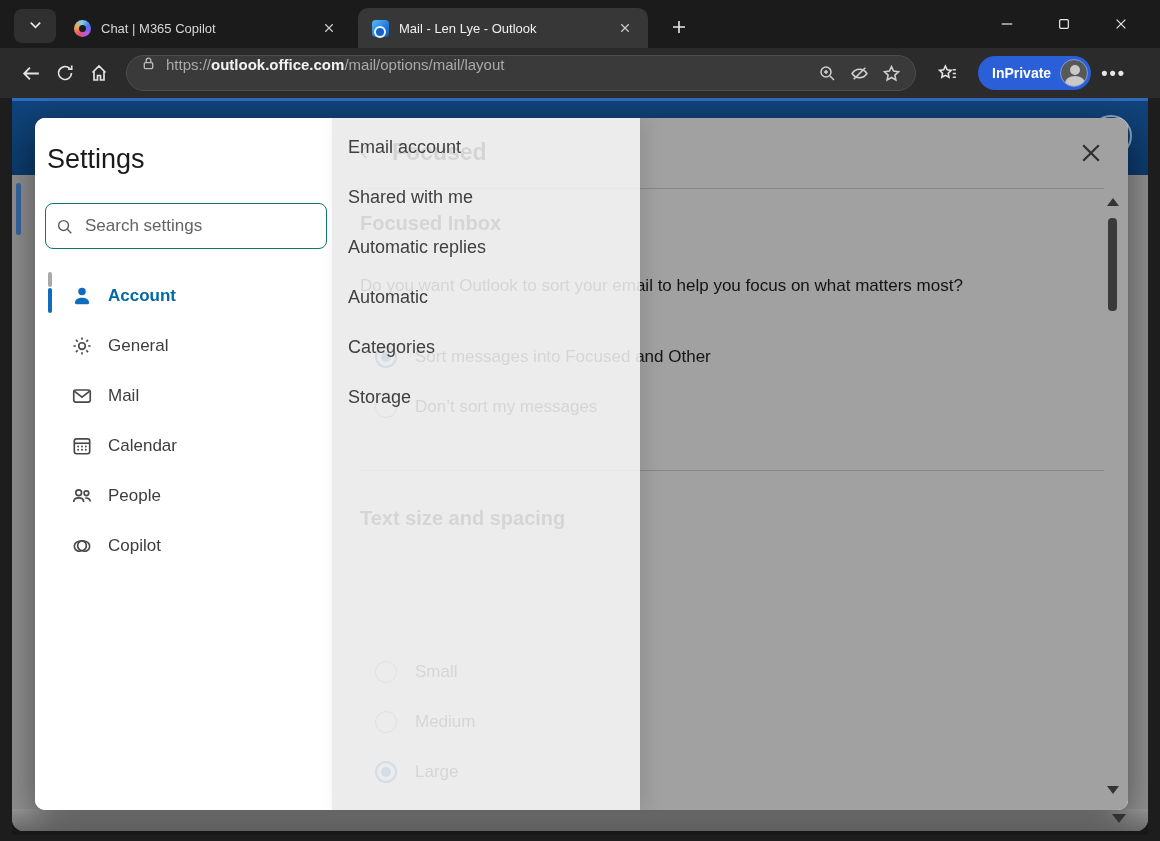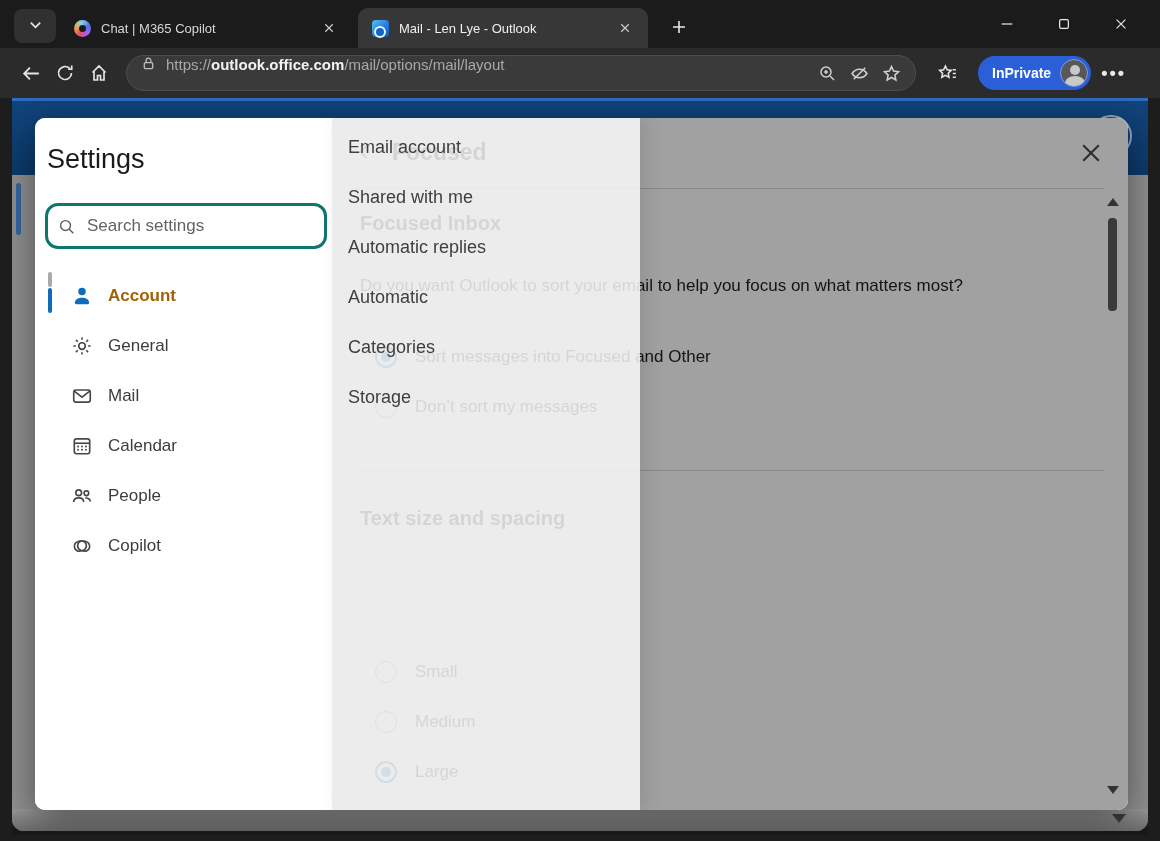--- a/index.html
+++ b/index.html
@@ -45,29 +45,29 @@
   .behind-header{position:absolute;left:0;top:0;width:100%;height:77px;background:linear-gradient(180deg,#2e6cbf 0,#2e6cbf 3px,#11447c 3px,#0c3a6b 100%);}
   .behind-avatar{position:absolute;left:1078px;top:17px;width:42px;height:42px;border-radius:50%;border:2px solid rgba(255,255,255,.55);}
   .behind-railsel{position:absolute;left:4px;top:85px;width:5px;height:52px;border-radius:3px;background:#35659f;}
   .behind-bottom{position:absolute;left:0;bottom:0;width:100%;height:22px;background:linear-gradient(180deg,#979797,#6c6c6c);}
   .behind-downarrow{position:absolute;left:1100px;top:716px;width:0;height:0;border-left:7px solid transparent;border-right:7px solid transparent;border-top:9px solid #3c3c3c;}
 
   
   .dialog{position:absolute;left:23px;top:20px;width:1093px;height:692px;background:#fff;border-radius:10px;box-shadow:0 10px 36px rgba(0,0,0,.45);overflow:hidden;}
   .sidebar{position:absolute;left:0;top:0;width:297px;height:100%;background:#fff;}
   .s-title{position:absolute;left:12px;top:26px;font-size:27px;font-weight:400;color:#1a1a1a;}
-  .searchbox{position:absolute;left:10px;top:85px;width:282px;height:46px;border:3px solid #0f766e;border-radius:13px;background:#fff;display:flex;align-items:center;padding:0 10px;}
+  .searchbox{position:absolute;left:10px;top:85px;width:282px;height:46px;border:1px solid #0f766e;border-radius:8px;background:#fff;display:flex;align-items:center;padding:0 10px;}
   .searchbox svg{color:#5c5c5c;flex:none;}
   .searchbox input{border:0;outline:0;flex:1;margin-left:10px;font-size:17px;color:#333;background:transparent;}
   .searchbox input::placeholder{color:#636363;}
   .nav{position:absolute;left:0;top:153px;width:100%;}
   .navitem{height:50px;display:flex;align-items:center;padding-left:35px;color:#3d3d3d;font-size:17px;cursor:pointer;}
   .navitem .nicon{width:24px;height:24px;display:flex;align-items:center;justify-content:center;color:#484848;flex:none;}
   .navitem .nlabel{margin-left:14px;}
-  .navitem.sel{color:#a16207;font-weight:700;}
+  .navitem.sel{color:#0369a1;font-weight:700;}
   .navitem.sel .nicon{color:#0f6cbd;}
   .selbar-gray{position:absolute;left:13px;top:154px;width:4px;height:15px;border-radius:2px;background:#a9a9a9;}
   .selbar-blue{position:absolute;left:13px;top:170px;width:4px;height:25px;border-radius:2px;background:#0f6cbd;}
 
   .content{position:absolute;left:297px;top:0;width:796px;height:692px;background:#fff;}
   .backchev{position:absolute;left:22px;top:24px;color:#3b3b3b;}
   .pg-title{position:absolute;left:60px;top:21px;font-size:23px;font-weight:700;color:#1a1a1a;}
   .divider{position:absolute;left:24px;width:748px;height:1px;background:#d6d6d6;}
   .d1{top:70px}.d2{top:352px}
   .sec-h{position:absolute;left:28px;font-size:20px;font-weight:700;color:#202020;}

